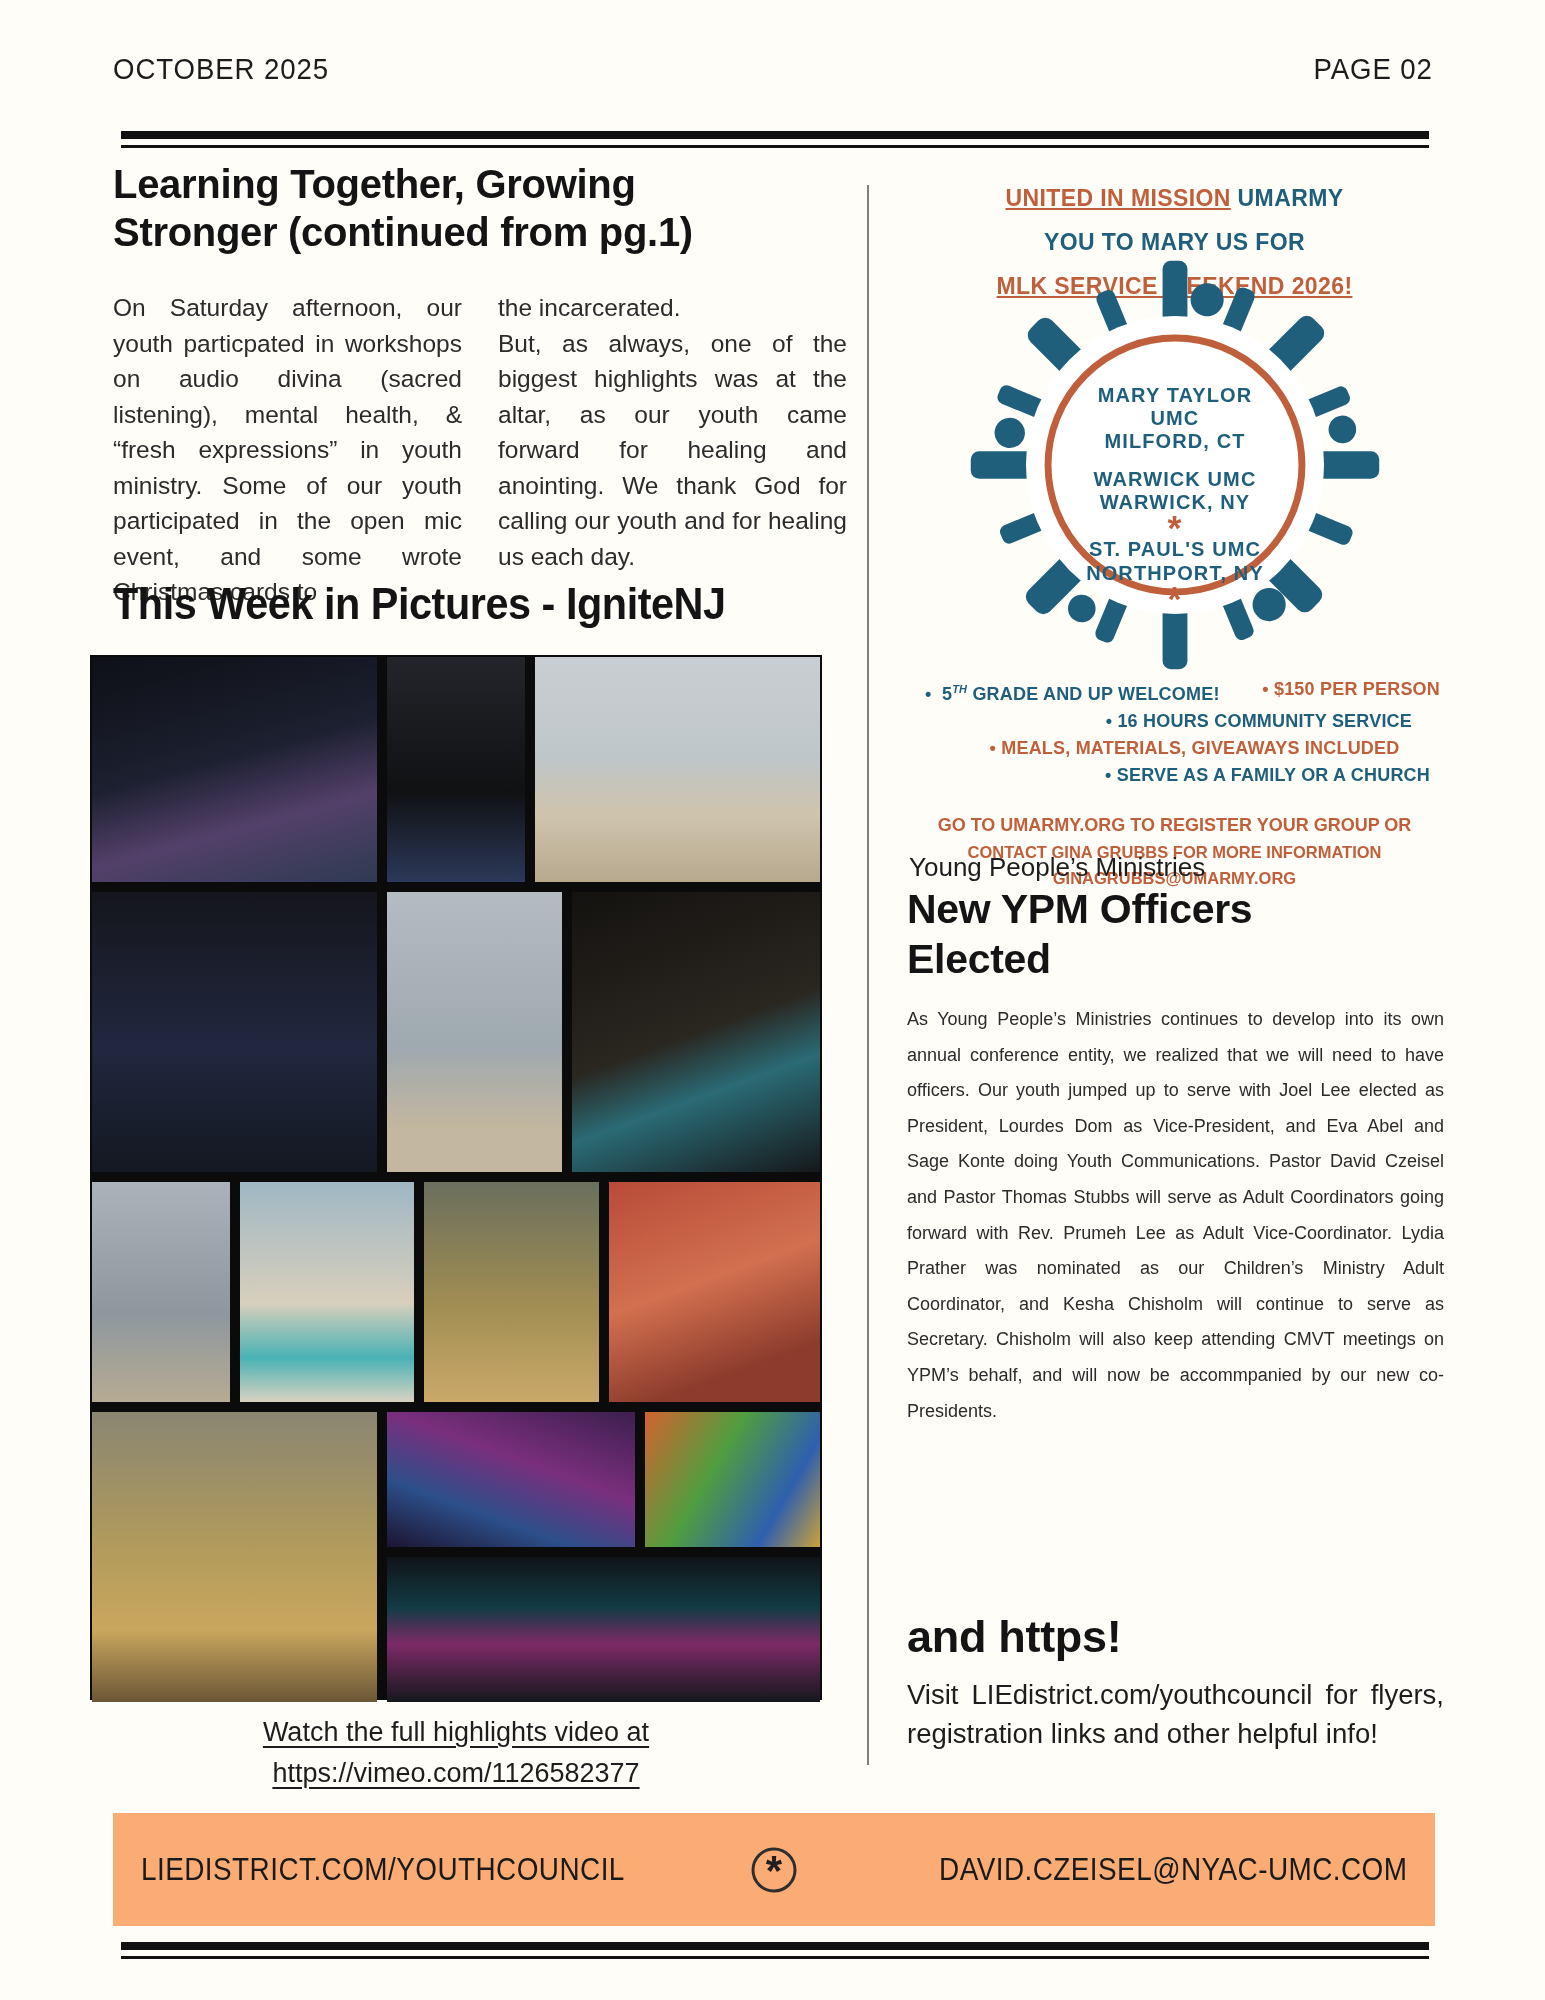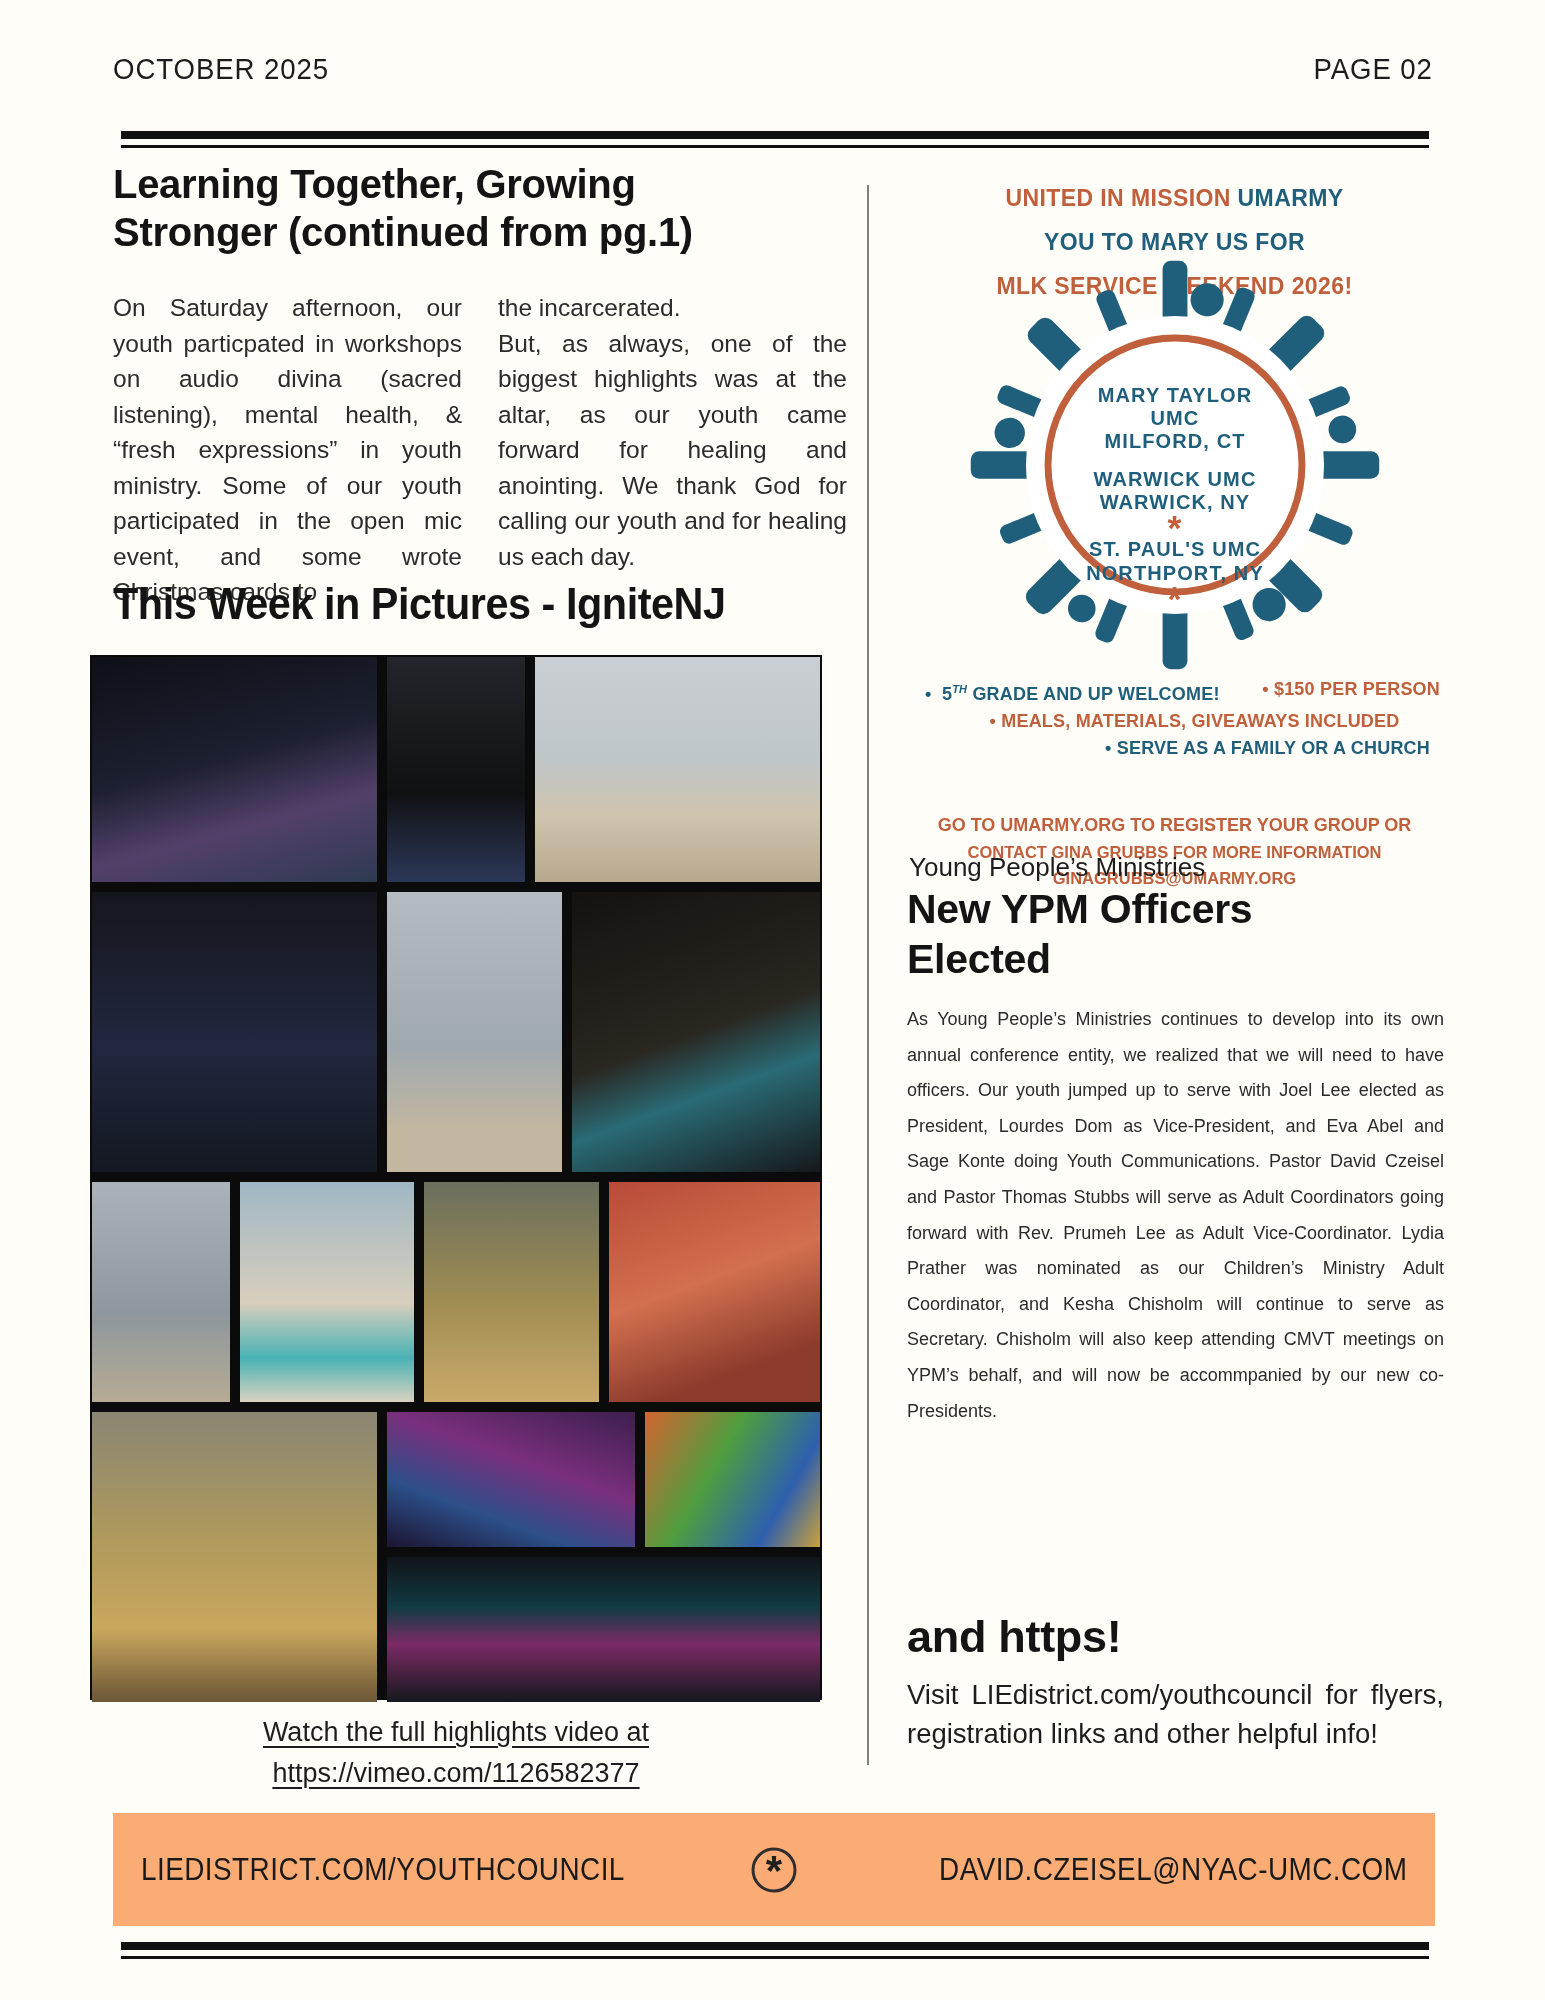--- a/index.html
+++ b/index.html
@@ -70,21 +70,21 @@
   .p10{background:linear-gradient(180deg,#8a8672,#b09a5c 45%,#caa75e 75%,#6b5636);}
   .p11{background:linear-gradient(200deg,#3c1f4e,#7a2f7d 40%,#2c4f8a 70%,#1c1430);}
   .p12{background:linear-gradient(120deg,#d2642f 0%,#4f9e3f 40%,#2f5fae 75%,#caa23a);}
   .p13{background:linear-gradient(180deg,#101418,#123b44 35%,#7c2a66 60%,#15181d);}
 
   .collage-caption{position:absolute;left:90px;top:1712px;width:732px;text-align:center;font-size:27px;line-height:41px;color:#1d1d1d;}
   .collage-caption a{color:#1d1d1d;text-decoration:underline;text-underline-offset:5px;cursor:pointer;}
 
   
   .flyer-head{position:absolute;left:907px;top:176px;width:535px;text-align:center;font-weight:bold;font-size:23px;line-height:44px;letter-spacing:.4px;}
-  .flyer-head .o{color:var(--orange);} .flyer-head .t{color:var(--teal);}
+  .flyer-head .o{color:var(--orange);text-decoration:underline;} .flyer-head .t{color:var(--teal);}
   .wheel-wrap{position:absolute;left:907px;top:258px;width:535px;height:414px;display:flex;justify-content:center;}
   .flyer-bullets{position:absolute;left:903px;top:676px;width:543px;font-weight:bold;font-size:18px;line-height:27px;letter-spacing:.2px;}
   .flyer-bullets .row1{display:flex;justify-content:space-between;padding:0 6px 0 22px;}
   .flyer-bullets .row2{text-align:right;padding-right:34px;}
   .flyer-bullets .row3{text-align:center;padding-left:40px;}
   .flyer-bullets .row4{text-align:right;padding-right:16px;}
   .flyer-bullets .tl{color:var(--teal);} .flyer-bullets .or{color:var(--orange);}
   .flyer-bullets sup{font-size:11px;vertical-align:super;font-style:italic;}
   .flyer-contact{position:absolute;left:900px;top:812px;width:549px;text-align:center;color:var(--orange);font-weight:bold;}
   .flyer-contact .c1{font-size:18px;line-height:27px;}
@@ -203,20 +203,21 @@
     </svg>
   </div>
 
   <div class="flyer-bullets">
     <div class="row1">
       <span class="tl">•&nbsp;
         <span>5</span><sup>TH</sup><span> GRADE AND UP WELCOME!</span>
       </span>
       <span class="or">•  $150 PER PERSON</span>
     </div>
+    <div class="row2 tl">•  16 HOURS COMMUNITY SERVICE</div>
     <div class="row3 or">•  MEALS, MATERIALS, GIVEAWAYS INCLUDED</div>
     <div class="row4 tl">•  SERVE AS A FAMILY OR A CHURCH</div>
   </div>
   <div class="flyer-contact">
     <div class="c1">GO TO UMARMY.ORG TO REGISTER YOUR GROUP OR</div>
     <div class="c2">CONTACT GINA GRUBBS FOR MORE INFORMATION GINAGRUBBS@UMARMY.ORG</div>
   </div>
 
   <div class="ypm-eyebrow">Young People’s Ministries</div>
   <h2 class="ypm-title">

